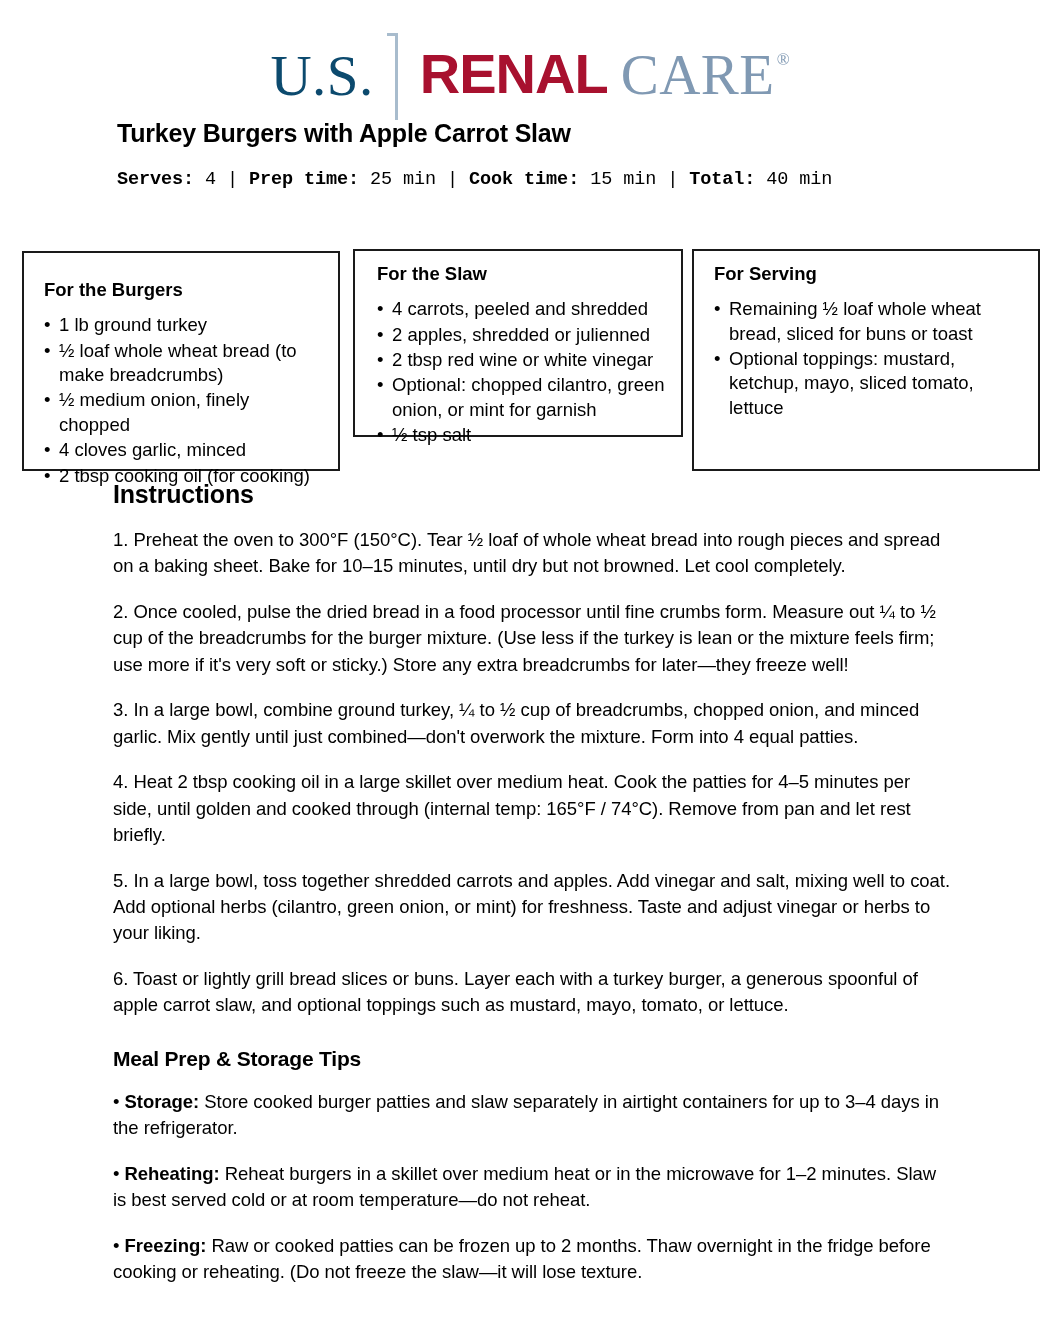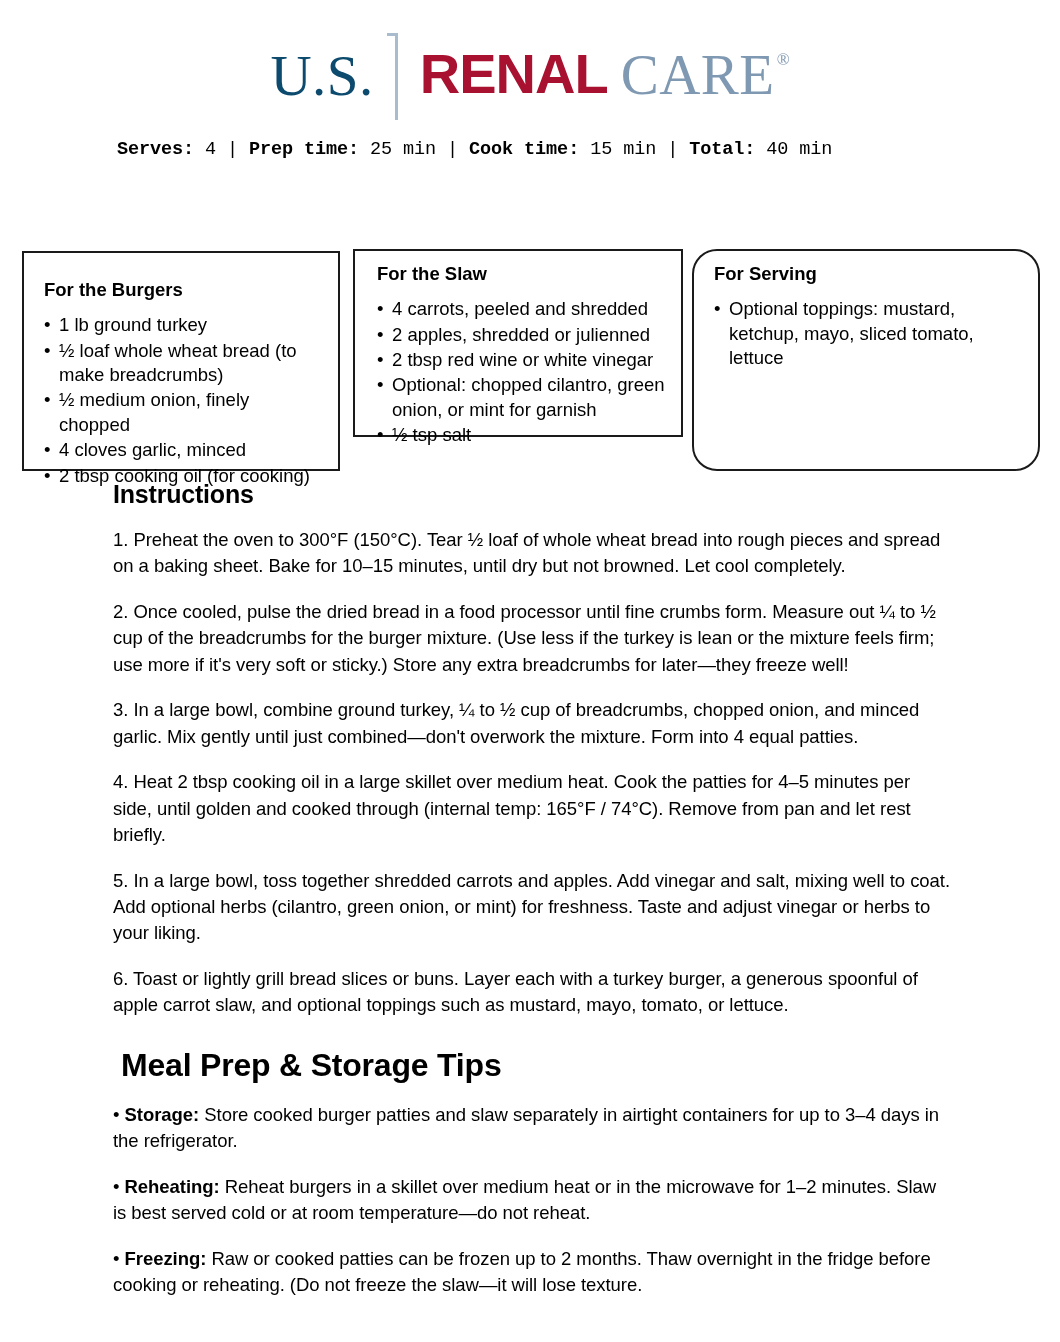--- a/index.html
+++ b/index.html
@@ -121,21 +121,21 @@
     display: flex;
     align-items: flex-start;
   }
   .ing-box {
     border: 2px solid #1a1a1a;
     background: #fff;
     position: relative;
   }
   .ing-box.b1 { width: 318px; height: 220px; margin-top: 2px; padding: 26px 14px 10px 20px; }
   .ing-box.b2 { width: 330px; height: 188px; margin-left: 13px; padding: 12px 12px 10px 22px; }
-  .ing-box.b3 { width: 348px; height: 222px; margin-left: 9px; padding: 12px 12px 10px 20px; border-radius: 25px; }
+  .ing-box.b3 { width: 348px; height: 222px; margin-left: 9px; padding: 12px 12px 10px 20px; }
 
   .box-heading {
     font-size: 18.5px;
     font-weight: bold;
     margin: 0 0 12px 0;
     line-height: 1.2;
   }
   .box-list {
     list-style: none;
     margin: 0;
@@ -168,23 +168,23 @@
     margin: 0 0 18px 0;
     letter-spacing: -0.2px;
   }
   .step {
     font-size: 18.5px;
     line-height: 1.43;
     margin: 0 0 19px 0;
     letter-spacing: -0.05px;
   }
   .tips-heading {
-    font-size: 32px;
-    font-weight: bold;
-    margin: 28px 0 18px 8px;
+    font-size: 21px;
+    font-weight: bold;
+    margin: 28px 0 18px 0;
     letter-spacing: -0.2px;
   }
   .tip {
     font-size: 18.5px;
     line-height: 1.43;
     margin: 0 0 19px 0;
     letter-spacing: -0.05px;
   }
   .tip b { font-weight: bold; }
 </style>
@@ -195,20 +195,21 @@
   <div class="logo">
     <span class="logo-us">U.S.</span>
     <span class="logo-divider"></span>
     <span class="logo-renal">RENAL</span>
     <span class="logo-care">CARE</span>
     <span class="logo-reg">®</span>
   </div>
 </div>
 
 <div class="title-area">
+  <h1 class="recipe-title">Turkey Burgers with Apple Carrot Slaw</h1>
   <div class="meta-line"><b>Serves:</b><span> 4 </span><span>| </span><b>Prep time:</b><span> 25 min </span><span>| </span><b>Cook time:</b><span> 15 min </span><span>| </span><b>Total:</b><span> 40 min</span></div>
 </div>
 
 <div class="boxes-row">
 
   <div class="ing-box b1">
     <div class="box-heading">For the Burgers</div>
     <ul class="box-list">
       <li>1 lb ground turkey</li>
       <li>½ loaf whole wheat bread (to make breadcrumbs)</li>
@@ -225,20 +226,21 @@
       <li>2 apples, shredded or julienned</li>
       <li>2 tbsp red wine or white vinegar</li>
       <li>Optional: chopped cilantro, green onion, or mint for garnish</li>
       <li>½ tsp salt</li>
     </ul>
   </div>
 
   <div class="ing-box b3">
     <div class="box-heading">For Serving</div>
     <ul class="box-list">
+      <li>Remaining ½ loaf whole wheat bread, sliced for buns or toast</li>
       <li>Optional toppings: mustard, ketchup, mayo, sliced tomato, lettuce</li>
     </ul>
   </div>
 
 </div>
 
 <div class="content-area">
 
   <h2 class="section-heading">Instructions</h2>
 

